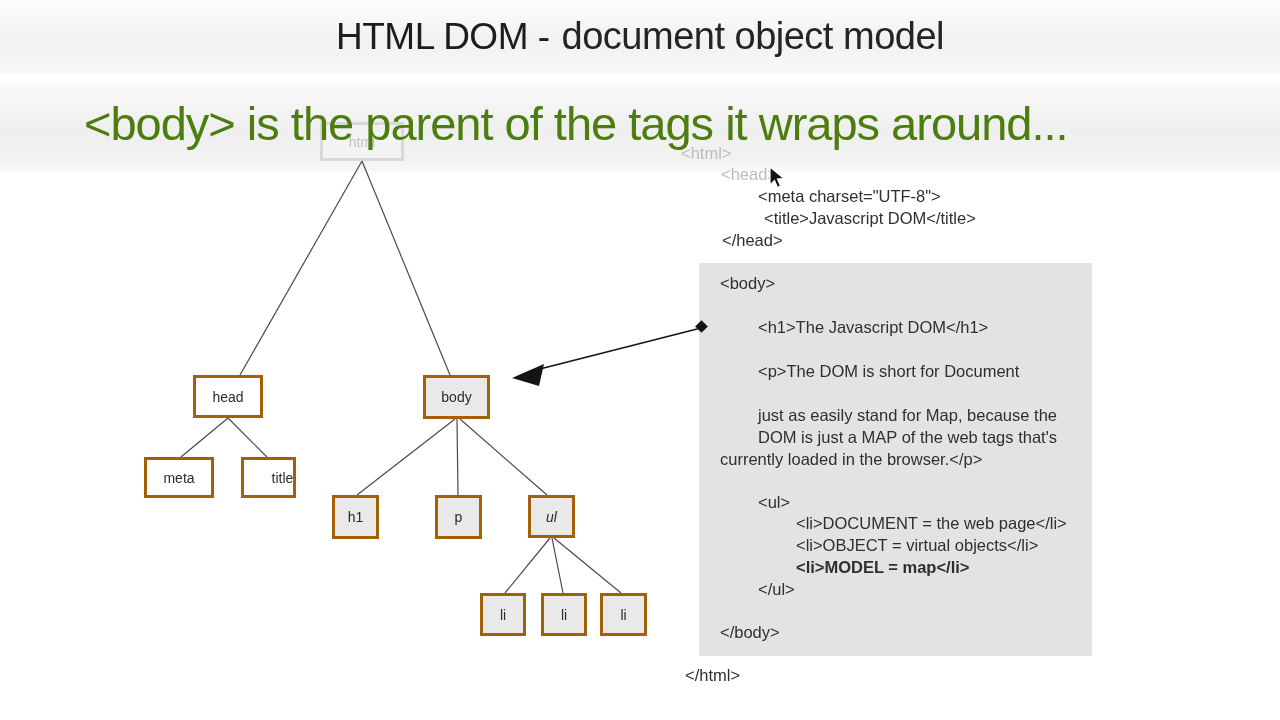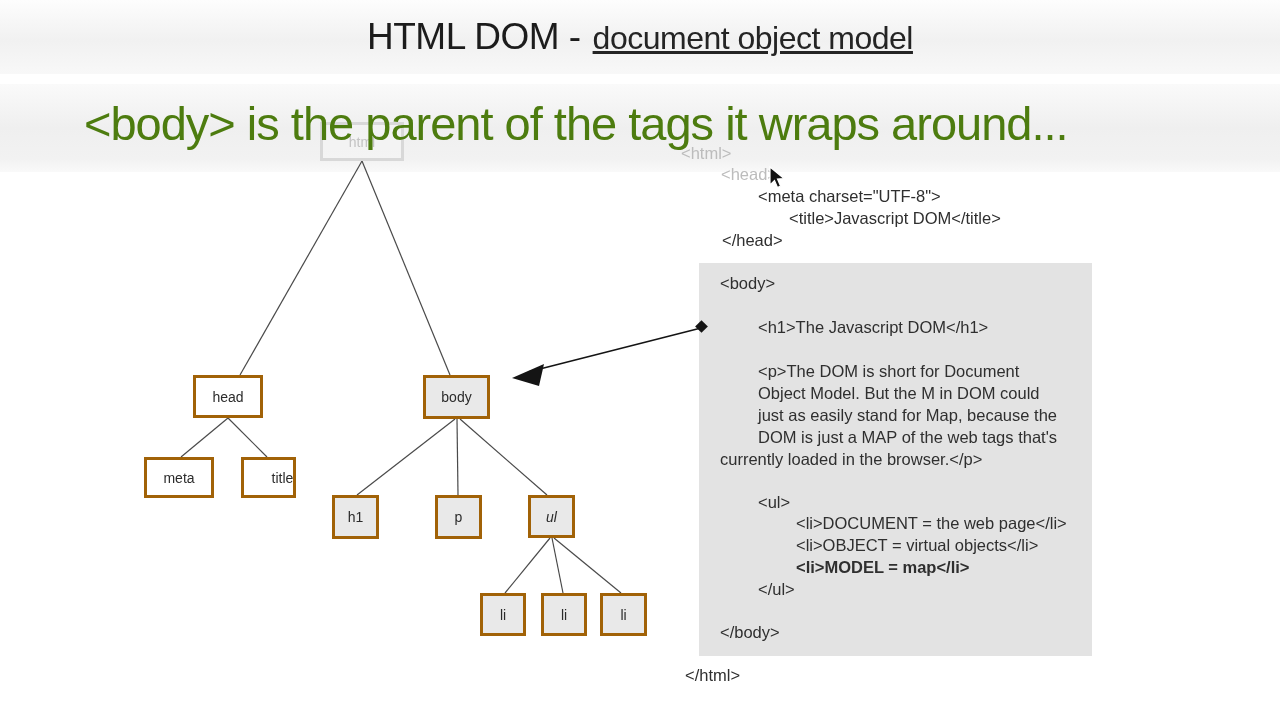--- a/index.html
+++ b/index.html
@@ -13,21 +13,21 @@
     position:absolute;left:0;top:0;width:1280px;height:74px;
     background:linear-gradient(180deg,#fdfdfd 0%,#f1f1f1 55%,#f8f8f8 100%);
     text-align:center;white-space:nowrap;
   }
   .title-bar .t1{
     display:inline-block;margin-top:16px;
     font-size:37px;font-weight:400;color:#1c1c1c;letter-spacing:-0.5px;
   }
   .title-bar .t2{
     display:inline-block;margin-left:12px;
-    font-size:32px;font-weight:400;color:#242424;letter-spacing:-0.5px;text-decoration:underline;
+    font-size:38px;font-weight:400;color:#242424;letter-spacing:-0.5px;
   }
 
   
   .headline-band{
     position:absolute;left:0;top:84px;width:1280px;height:88px;z-index:1;
     background:linear-gradient(180deg,#fafafa 0%,#efefef 50%,#f2f2f2 85%,#f9f9f9 100%);
   }
   .headline{
     position:absolute;left:84px;top:96px;z-index:3;
     font-size:47px;font-weight:300;color:#4d7c0f;letter-spacing:-1px;white-space:pre;
@@ -64,21 +64,21 @@
   }
   .code-line{
     position:absolute;z-index:2;font-size:16.5px;color:#2f2f2f;
     white-space:pre;letter-spacing:0;
   }
   .code-line.faded{color:#bcbcbc;}
 
   .cl-html-open {left:681px;top:144px;}
   .cl-head-open {left:721px;top:165px;}
   .cl-meta      {left:758px;top:187px;}
-  .cl-title     {left:789px;top:209px;text-align:right;}
+  .cl-title     {left:764px;top:209px;text-align:right;}
   .cl-head-close{left:722px;top:231px;}
   .cl-body-open {left:720px;top:274px;}
   .cl-h1        {left:758px;top:318px;}
   .cl-p0{left:758px;top:362px;}
   .cl-p1{left:758px;top:384px;}
   .cl-p2{left:758px;top:406px;}
   .cl-p3{left:758px;top:428px;}
   .cl-p4{left:720px;top:450px;}
   .cl-ul-open   {left:758px;top:493px;}
   .cl-li0{left:796px;top:514px;}
@@ -137,21 +137,20 @@
   <div class="code-panel"></div>
 
   <div class="code-line faded cl-html-open">&lt;html&gt;</div>
   <div class="code-line faded cl-head-open">&lt;head&gt;</div>
   <div class="code-line cl-meta">&lt;meta charset="UTF-8"&gt;</div>
   <div class="code-line cl-title">&lt;title&gt;Javascript DOM&lt;/title&gt;</div>
   <div class="code-line cl-head-close">&lt;/head&gt;</div>
   <div class="code-line cl-body-open">&lt;body&gt;</div>
   <div class="code-line cl-h1">&lt;h1&gt;The Javascript DOM&lt;/h1&gt;</div>
   <div class="code-line cl-p0">&lt;p&gt;The DOM is short for Document</div>
-  <div class="code-line cl-p1">Object Model. But the M in DOM could</div>
   <div class="code-line cl-p2">just as easily stand for Map, because the</div>
   <div class="code-line cl-p3">DOM is just a MAP of the web tags that's</div>
   <div class="code-line cl-p4">currently loaded in the browser.&lt;/p&gt;</div>
   <div class="code-line cl-ul-open">&lt;ul&gt;</div>
   <div class="code-line cl-li0">&lt;li&gt;DOCUMENT = the web page&lt;/li&gt;</div>
   <div class="code-line cl-li1">&lt;li&gt;OBJECT = virtual objects&lt;/li&gt;</div>
   <div class="code-line cl-li2">&lt;li&gt;MODEL = map&lt;/li&gt;</div>
   <div class="code-line cl-ul-close">&lt;/ul&gt;</div>
   <div class="code-line cl-body-close">&lt;/body&gt;</div>
   <div class="code-line cl-html-close">&lt;/html&gt;</div>

